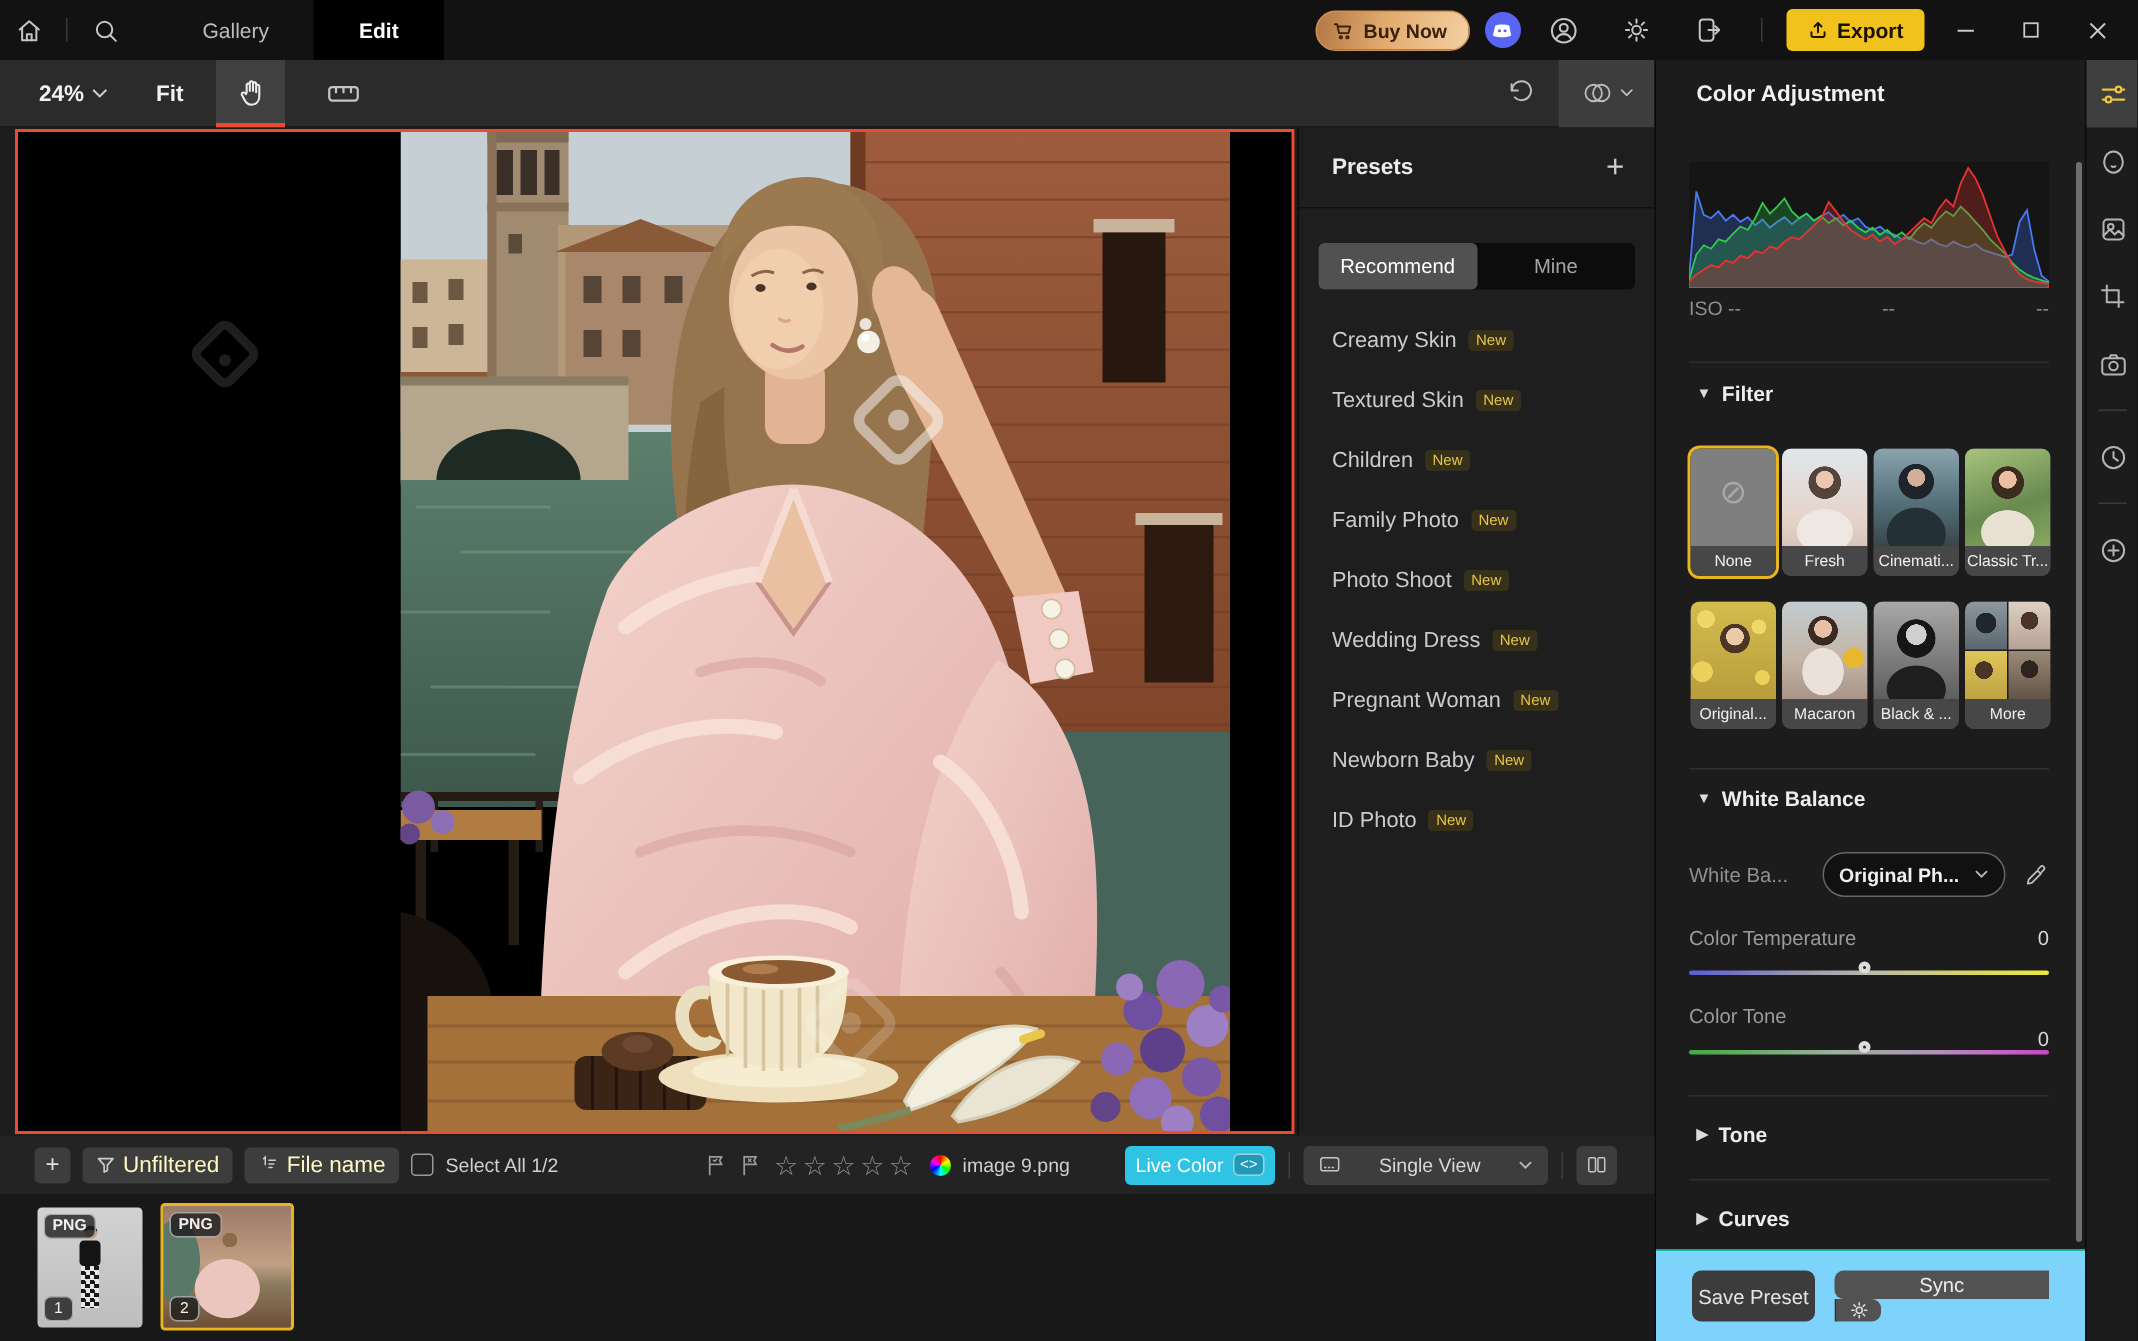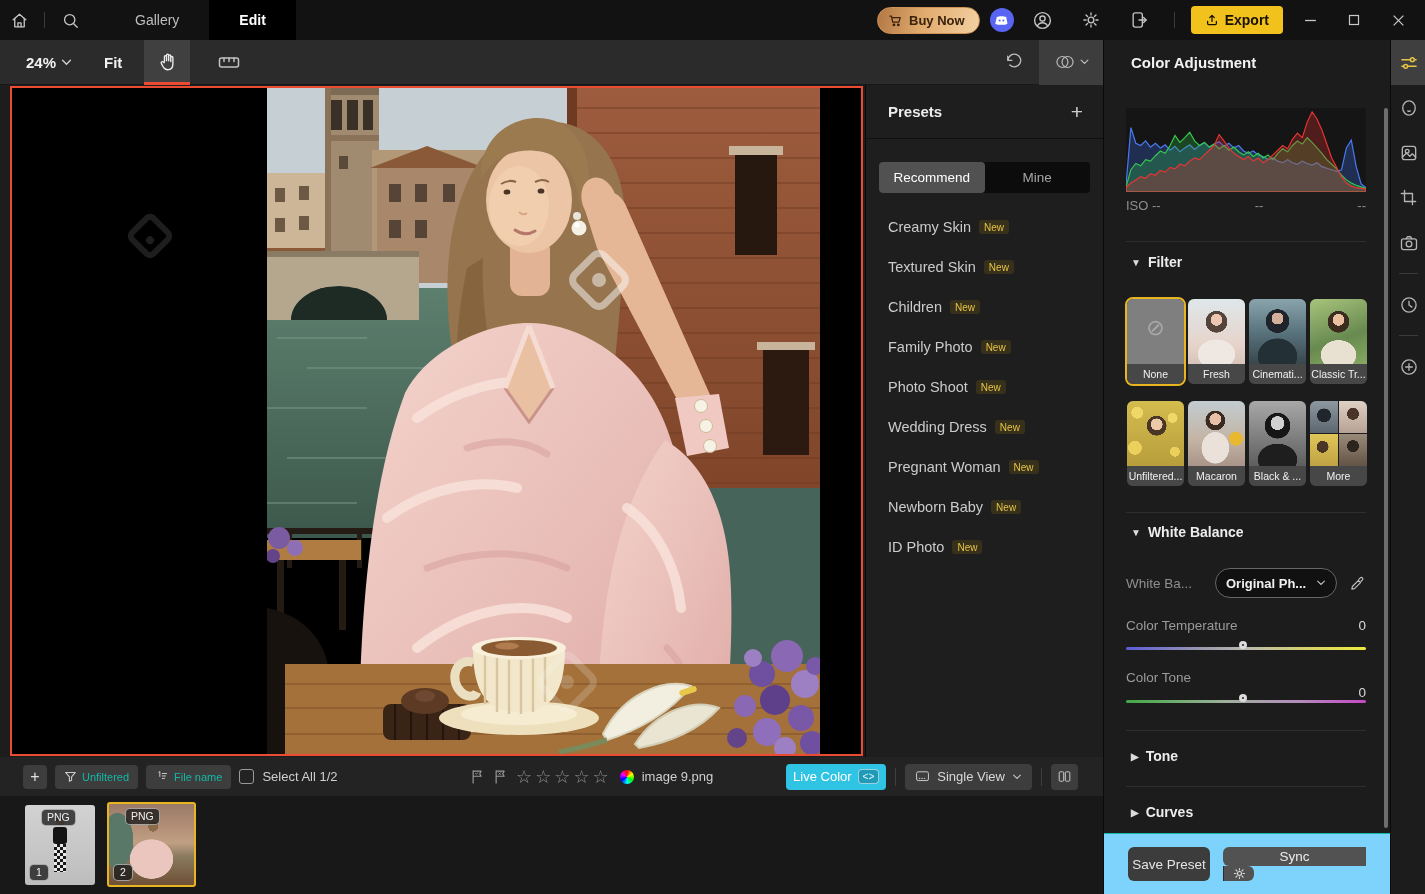--- a/index.html
+++ b/index.html
@@ -132,50 +132,50 @@
 
   
   #rail { position:absolute; left:1390px; top:40px; width:35px; height:854px; background:#1c1c1c; border-left:1px solid #0a0a0a; }
   .rail-btn { width:35px; height:45px; display:flex; align-items:center; justify-content:center; color:#b4b4b4; cursor:pointer; }
   .rail-btn.active { background:#3f3f3f; color:#e8c545; }
   .rail-sep { width:19px; height:1px; background:#3a3a3a; margin:8px auto; }
 
   
   #bottombar { position:absolute; left:0; top:757px; width:1103px; height:39px; background:#232323; }
   .bb-group { position:absolute; top:0; height:39px; display:flex; align-items:center; gap:8px; }
-  .bb-btn { height:24px; padding:0 9px; background:#3d3d3d; border-radius:4px; display:flex; align-items:center; gap:5px; font-size:11px; color:#14b8a6; cursor:pointer; }
+  .bb-btn { height:24px; padding:0 9px; background:#3d3d3d; border-radius:4px; display:flex; align-items:center; gap:5px; font-size:15px; color:#fef9c3; cursor:pointer; }
   #bb-plus { width:24px; padding:0; justify-content:center; font-size:16px; color:#e0e0e0; }
   #bb-checkbox { width:15px; height:15px; border:1.5px solid #9a9a9a; border-radius:3px; cursor:pointer; }
   #bb-selectall { font-size:13px; color:#cfcfcf; }
   .bb-flag { color:#9a9a9a; cursor:pointer; }
   #bb-stars { font-size:18px; letter-spacing:3px; color:#8f8f8f; cursor:pointer; line-height:1; }
   #bb-colorwheel { width:14px; height:14px; border-radius:50%; background:conic-gradient(#f00,#ff0,#0f0,#0ff,#00f,#f0f,#f00); cursor:pointer; }
   #bb-imgname { font-size:13px; color:#cfcfcf; }
   #live-color-btn { height:26px; padding:0 7px; border-radius:4px; background:#2fc3e4; display:flex; align-items:center; gap:6px; font-size:13px; color:#ffffff; cursor:pointer; }
   #live-color-badge { font-size:10px; padding:1px 4px; border:1px solid rgba(255,255,255,.55); border-radius:4px; background:rgba(0,60,80,.3); color:#eafaff; }
   .bb-sep { width:1px; height:18px; background:#3e3e3e; }
-  #single-view-btn { height:26px; padding:0 10px; background:#3d3d3d; border-radius:4px; display:flex; align-items:center; gap:7px; font-size:13px; color:#d8d8d8; cursor:pointer; }
+  #single-view-btn { height:26px; padding:0 10px; background:#3d3d3d; border-radius:4px; display:flex; align-items:center; gap:25px; font-size:13px; color:#d8d8d8; cursor:pointer; }
   #split-btn { width:27px; height:26px; background:#3d3d3d; border-radius:4px; display:flex; align-items:center; justify-content:center; color:#c8c8c8; cursor:pointer; }
 
   
   #filmstrip { position:absolute; left:0; top:796px; width:1103px; height:98px; background:#181818; }
   .strip-thumb { position:absolute; border-radius:3px; overflow:hidden; cursor:pointer; }
   #thumb1 { left:25px; top:9px; width:70px; height:80px; background:linear-gradient(180deg,#d2d2d2,#bdbdbd); }
   #thumb2 { left:107px; top:6px; width:89px; height:85px; border:2px solid #e8b520;
     background:
       radial-gradient(circle 5px at 52% 28%, #8a6a48 97%, transparent),
       radial-gradient(ellipse 22px 20px at 50% 68%, #eac6be 97%, transparent),
       radial-gradient(ellipse 16px 28px at 10% 45%, #5a7868 97%, transparent),
       linear-gradient(180deg,#9a7a68 0%,#b49078 30%,#c0a084 48%,#8a7a5e 65%,#6e5036 100%); }
   .fig { position:absolute; left:50%; top:12px; transform:translateX(-50%); width:22px; }
   .fig .head { width:9px; height:9px; border-radius:50%; background:#c8a088; margin:0 auto; border-top:3px solid #2a2420; }
   .fig .top { width:14px; height:17px; background:#141414; margin:1px auto 0; border-radius:3px; }
   .fig .pants { width:12px; height:28px; margin:0 auto; background:conic-gradient(#181818 25%,#e8e8e8 0 50%,#181818 0 75%,#e8e8e8 0); background-size:6px 6px; }
   .badge { position:absolute; background:rgba(25,25,25,.78); border:1px solid rgba(255,255,255,.55); border-radius:5px; color:#f0f0f0; font-size:10.5px; padding:1px 5px; line-height:13px; }
-  .badge.fmt { left:16px; top:4px; }
+  .badge.fmt { left:4px; top:4px;font-weight:bold; }
   .badge.num { left:4px; bottom:4px; padding:1px 6px; }
 </style>
 </head>
 <body>
 
 <div id="app">
 
   <div id="titlebar">
     <div class="tb-icon">
       <svg width="19" height="19" viewBox="0 0 24 24" fill="none" stroke="currentColor" stroke-width="1.7" stroke-linecap="round" stroke-linejoin="round">
@@ -575,21 +575,21 @@
       <div class="ft-img ft-cine"></div>
       <div class="ft-label">Cinemati...</div>
     </div>
     <div class="fthumb" style="left:206px; top:259px;">
       <div class="ft-img ft-classic"></div>
       <div class="ft-label">Classic Tr...</div>
     </div>
 
     <div class="fthumb" style="left:23px; top:361px;">
       <div class="ft-img ft-afternoon"></div>
-      <div class="ft-label">Unfiltered...</div>
+      <div class="ft-label">Original...</div>
     </div>
     <div class="fthumb" style="left:84px; top:361px;">
       <div class="ft-img ft-macaron"></div>
       <div class="ft-label">Macaron</div>
     </div>
     <div class="fthumb" style="left:145px; top:361px;">
       <div class="ft-img ft-bw"></div>
       <div class="ft-label">Black &amp; ...</div>
     </div>
     <div class="fthumb" style="left:206px; top:361px;">

